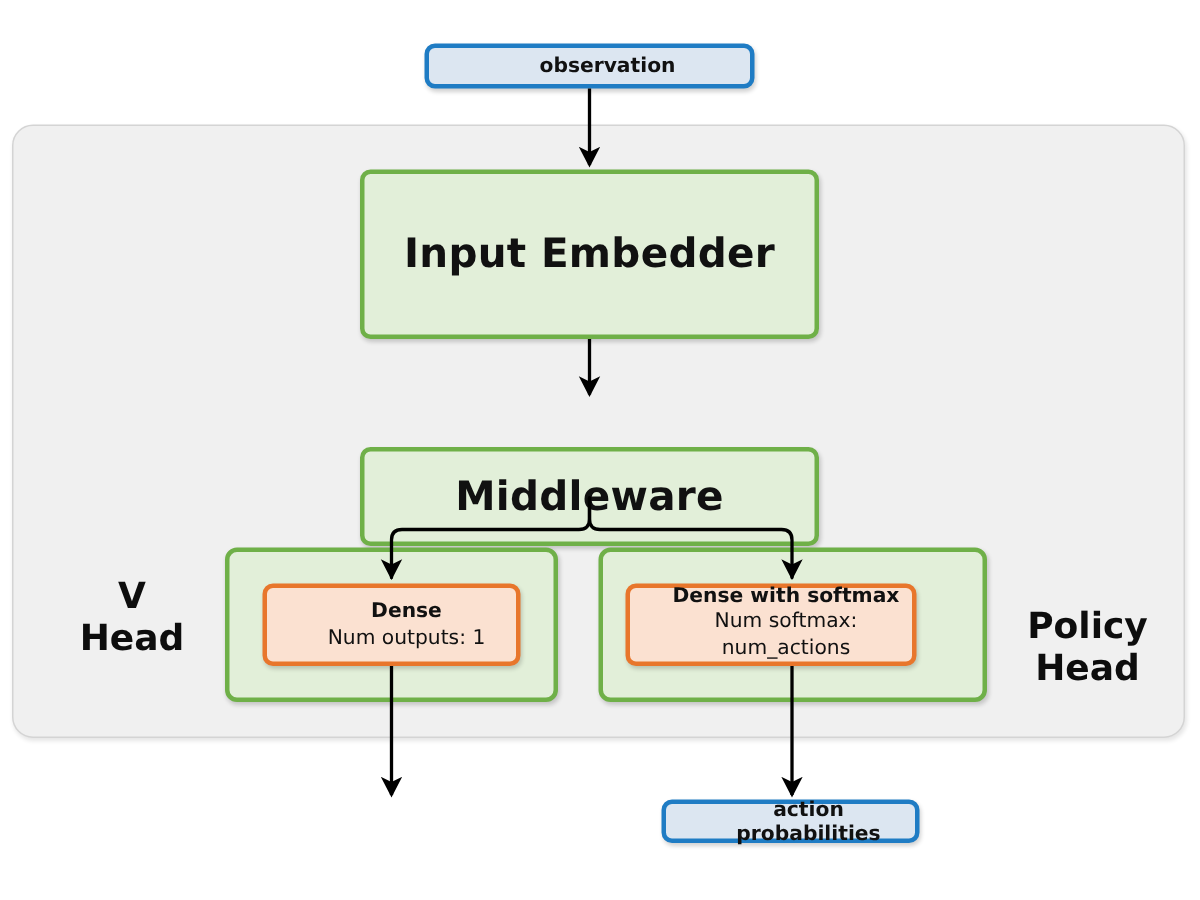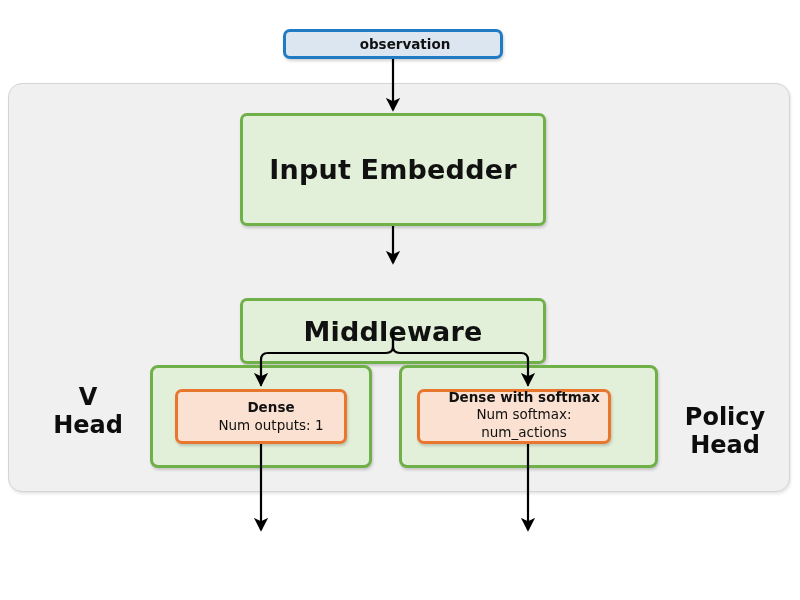--- a/index.html
+++ b/index.html
@@ -134,20 +134,23 @@
     <span class="sub">Num softmax: num_actions</span>
   </div>
 
   <div class="head-label" style="left:30px; top:383px; width:116px;">V
 Head</div>
 
   <div class="head-label" style="left:664px; top:358px; width:122px;margin-top:45px;">Policy
 Head</div>
 
 
+  <div class="node io" style="left:441px; top:533px; width:172px; height:29px;">
+    <span>action probabilities</span>
+  </div>
 
   <svg id="wires" viewBox="0 0 800 600" xmlns="http://www.w3.org/2000/svg">
     <defs>
       <marker id="ah" viewBox="0 0 12 12" refX="9.2" refY="6" markerWidth="7.2" markerHeight="7.2" orient="auto-start-reverse">
         <path d="M 0 0.6 L 10.5 6 L 0 11.4 L 2.6 6 Z" fill="#000000"></path>
       </marker>
     </defs>
 
     <path d="M 393 59 L 393 110" stroke="#000000" stroke-width="2.2" fill="none" marker-end="url(#ah)"></path>
 

